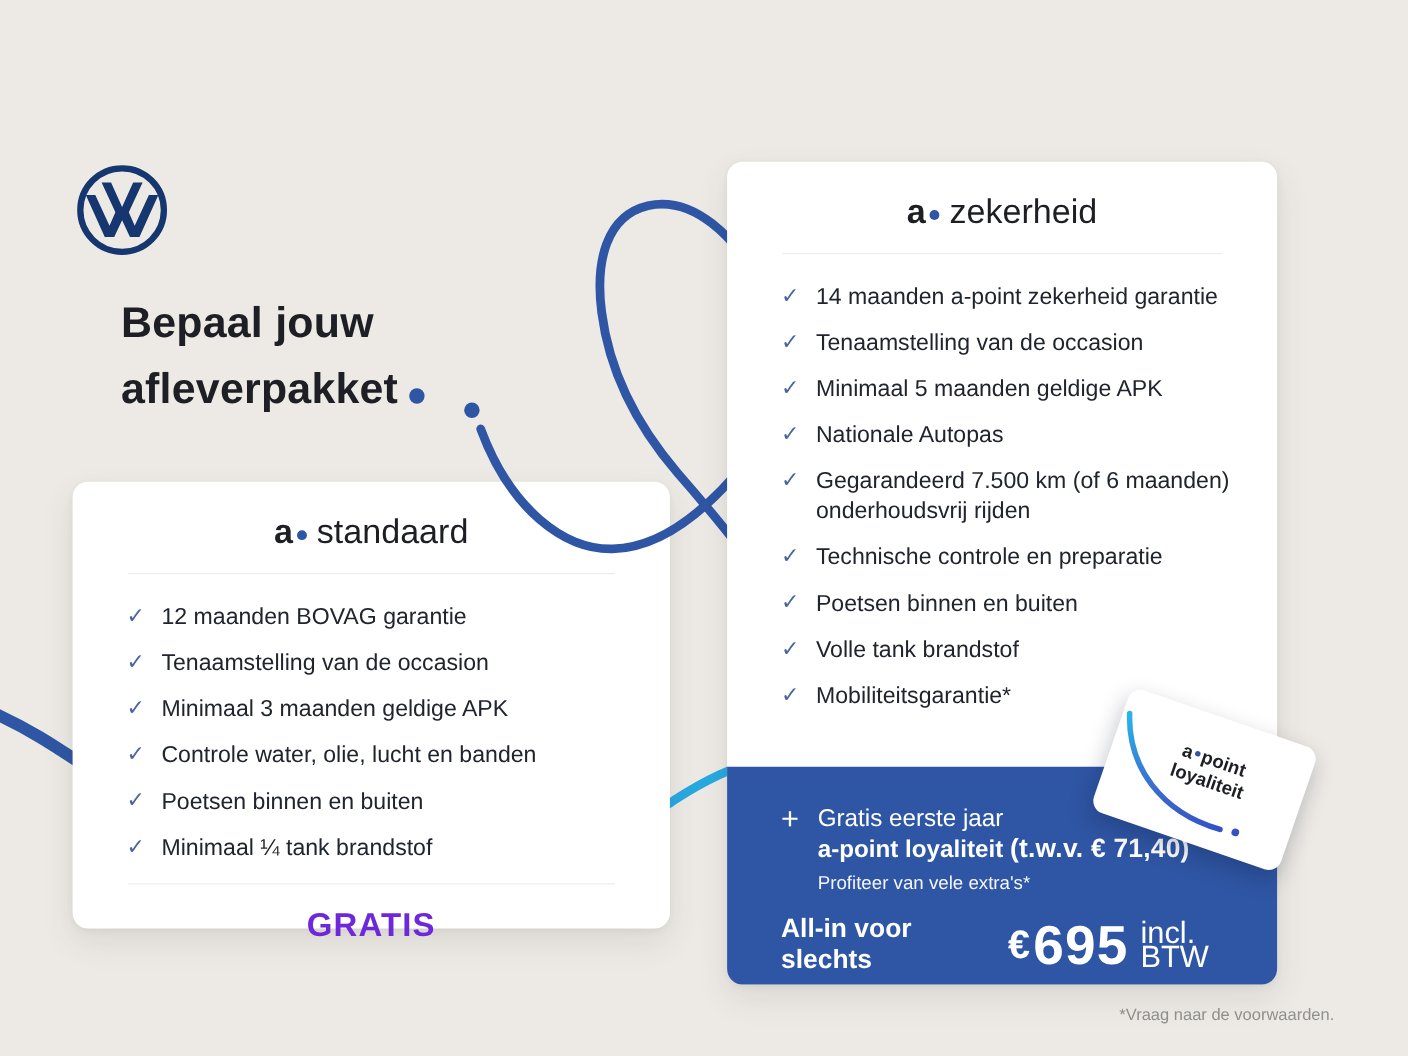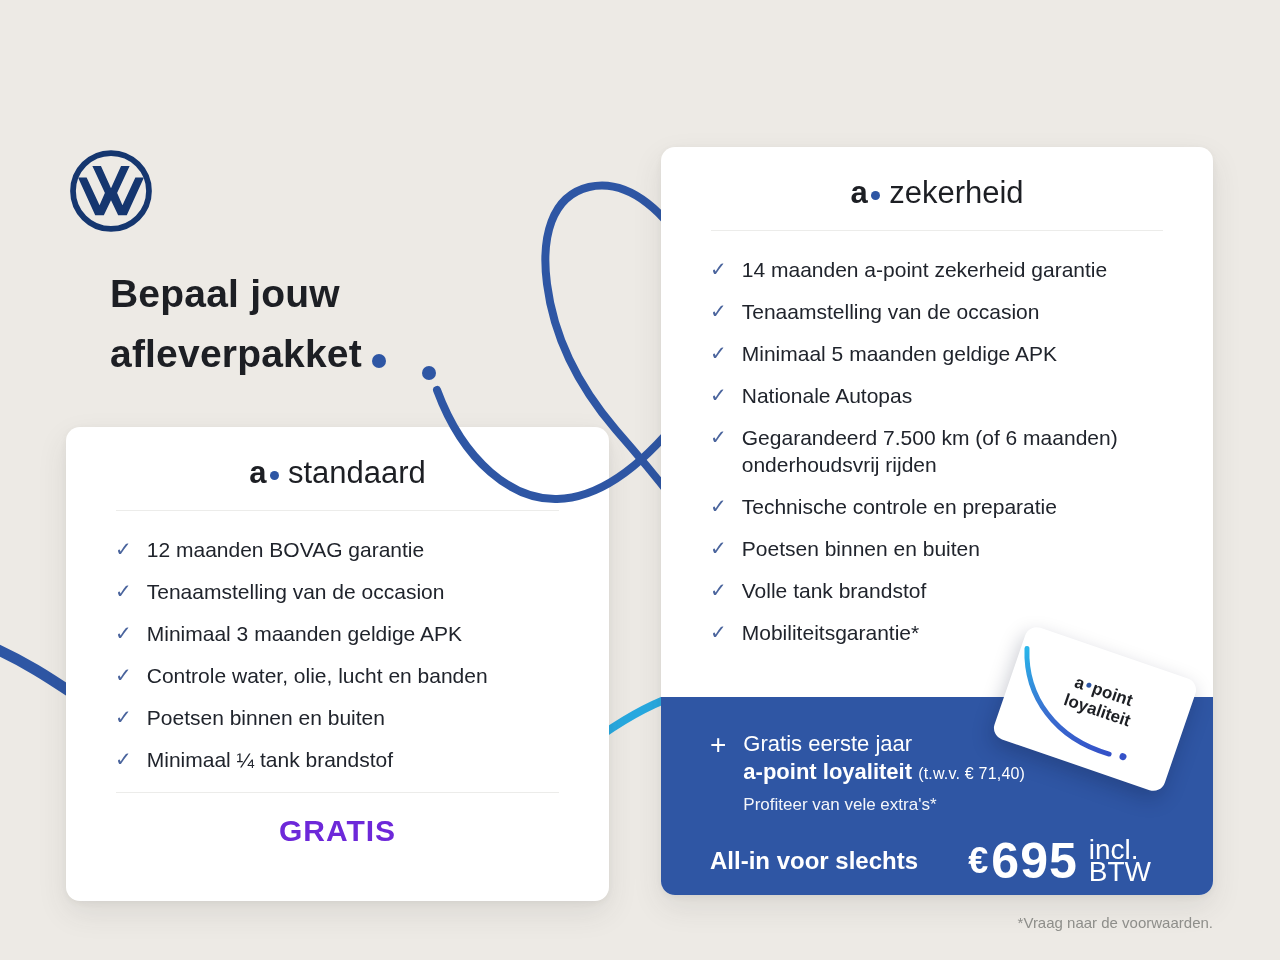--- a/index.html
+++ b/index.html
@@ -13,22 +13,22 @@
   
   .vw-logo{position:absolute;left:68px;top:148px;z-index:2;}
   .heading{position:absolute;left:82px;top:264px;z-index:2;color:#1d1f24;
            font-size:39px;line-height:60px;font-weight:700;letter-spacing:.2px;margin-left:28px;}
   .heading .brand-dot-lg{display:inline-block;width:14px;height:14px;border-radius:50%;
            background:#2e56a4;margin-left:10px;vertical-align:-1px;}
 
   
   .card{position:absolute;background:#fff;border-radius:14px;
         box-shadow:0 12px 30px rgba(60,60,55,.10), 0 2px 6px rgba(60,60,55,.06);}
-  .card-left{left:66px;top:427px;width:543px;height:474px;z-index:2;}
-  .card-right{left:661px;top:147px;width:552px;height:748px;z-index:4;}
+  .card-left{left:66px;top:438px;width:543px;height:406px;z-index:2;}
+  .card-right{left:661px;top:147px;width:500px;height:748px;z-index:4;}
 
   .card-title{margin-top:28px;text-align:center;font-size:31px;color:#1d1f24;font-weight:400;}
   .card-title .brand-a{font-weight:700;letter-spacing:.5px;}
   .card-title .brand-dot{display:inline-block;width:9px;height:9px;border-radius:50%;
         background:#2e56a4;margin:0 9px 0 3px;vertical-align:3px;}
   .divider{height:1px;background:#ececea;margin:19px 50px 0 50px;}
 
   .feature-list{list-style:none;margin:25px 0 0 0;padding:0 20px 0 49px;}
   .feature-list li{display:flex;gap:15px;align-items:flex-start;
         font-size:21px;line-height:27px;color:#20242c;margin-bottom:15px;}
@@ -38,21 +38,21 @@
   .gratis{margin-top:21px;text-align:center;font-size:30px;font-weight:700;
           letter-spacing:1px;color:#6d28d9;}
 
   
   .blue-panel{position:absolute;left:0;right:0;bottom:0;height:198px;background:#2f56a4;
         border-radius:0 0 14px 14px;color:#fff;z-index:2;}
   .promo-row{display:flex;gap:17px;padding:33px 0 0 49px;}
   .plus{font-size:28px;font-weight:400;line-height:28px;margin-top:1px;}
   .promo-line1{font-size:22px;font-weight:400;line-height:28px;}
   .promo-line2{font-size:22px;font-weight:700;line-height:28px;}
-  .promo-line2 .twv{font-size:16px;font-weight:400;letter-spacing:.2px;}
+  .promo-line2 .twv{font-size:24px;font-weight:700;letter-spacing:.2px;}
   .promo-line3{font-size:17px;font-weight:400;margin-top:7px;opacity:.95;}
   .price-row{display:flex;justify-content:space-between;align-items:center;
         margin-top:17px;padding:0 62px 0 49px;}
   .price-label{font-size:24px;font-weight:700;}
   .price-group{display:flex;align-items:center;}
   .price-cur{font-size:36px;font-weight:700;margin-right:3px;}
   .price-amt{font-size:50px;font-weight:700;letter-spacing:1px;}
   .price-suffix{font-size:28px;line-height:22px;font-weight:400;margin-left:11px;}
 
   

